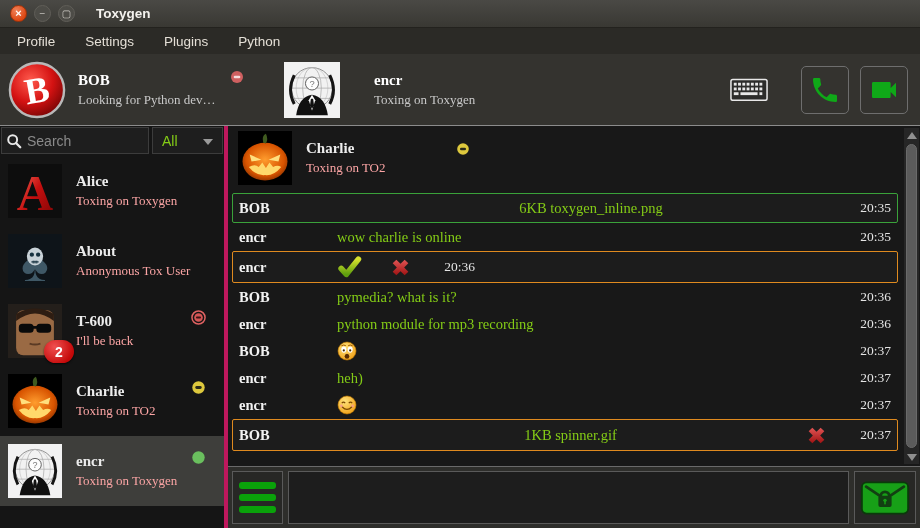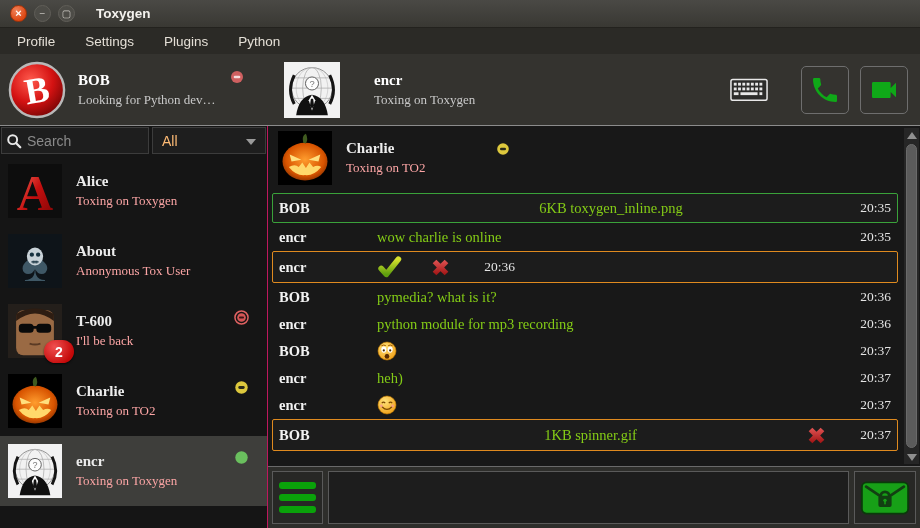--- a/index.html
+++ b/index.html
@@ -38,31 +38,31 @@
   .header-actions { position:absolute; right:12px; top:0; height:72px; display:flex; align-items:center; }
   .kbd-icon { width:38px; height:25px; margin-right:22px; }
   .call-btn { width:48px; height:48px; border:1px solid #6e6e6e; border-radius:5px; background:transparent;
     display:flex; align-items:center; justify-content:center; margin-left:11px; }
   .call-btn svg { width:32px; height:32px; }
 
   
   .main { display:flex; height:402px; }
 
   
-  .sidebar { width:268px; flex:none; background:#151515; border-right:1px solid #be185d;
+  .sidebar { width:228px; flex:none; background:#151515; border-right:4px solid #be185d;
     display:flex; flex-direction:column; }
   .search-row { height:30px; display:flex; padding:1px 1px 2px 1px; gap:3px; }
   .search-box { width:148px; background:#1e1e1e; border:1px solid #3c3c3c; display:flex;
     align-items:center; padding:0 4px; }
   .search-box svg { width:16px; height:16px; flex:none; }
   .search-input { flex:1; min-width:0; background:transparent; border:none; outline:none;
     color:#e8e8e8; font-size:14px; margin-left:5px; }
   .search-input::placeholder { color:#8a8a8a; }
   .filter-box { flex:1; background:#1e1e1e; border:1px solid #3c3c3c; display:flex; align-items:center;
-    padding:0 9px; color:#fdba74; font-size:14px; position:relative; }
+    padding:0 9px; color:#84cc16; font-size:14px; position:relative; }
   .filter-caret { position:absolute; right:9px; top:11px; width:0; height:0;
     border-left:5px solid transparent; border-right:5px solid transparent; border-top:6px solid #9a9a9a; }
   .contacts { flex:1; overflow:hidden; }
   .contact { height:70px; display:flex; align-items:center; padding:8px; position:relative; }
   .contact.selected { background:#3e3e3b; }
   .c-avatar { width:54px; height:54px; flex:none; position:relative; }
   .c-avatar svg { width:100%; height:100%; display:block; }
   .c-texts { margin-left:14px; }
   .c-name { font-weight:bold; font-size:15px; color:#ececec; }
   .c-status { font-size:13px; color:#fca5a5; margin-top:3px; }

